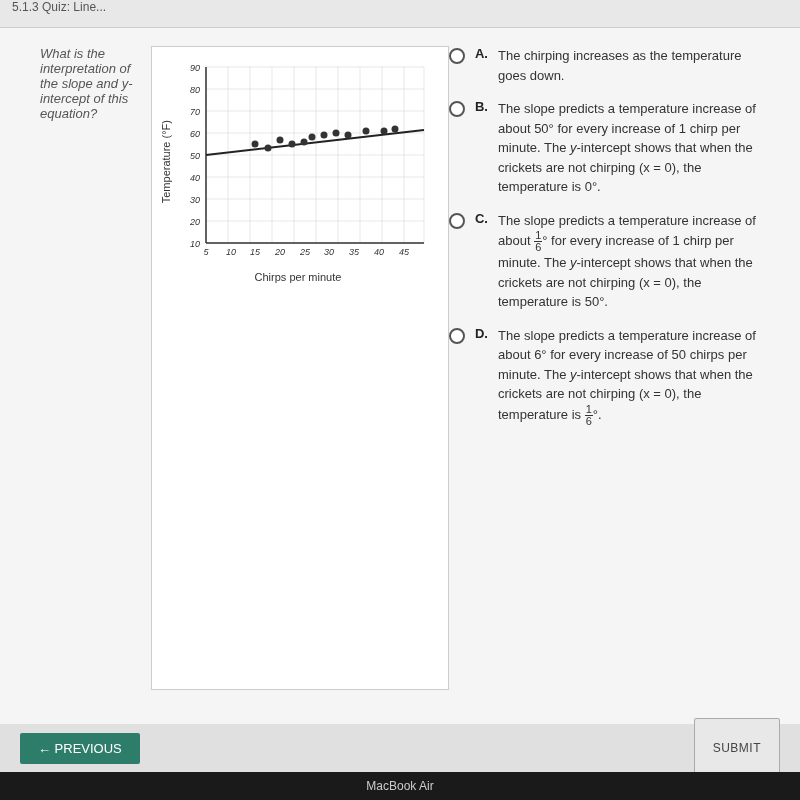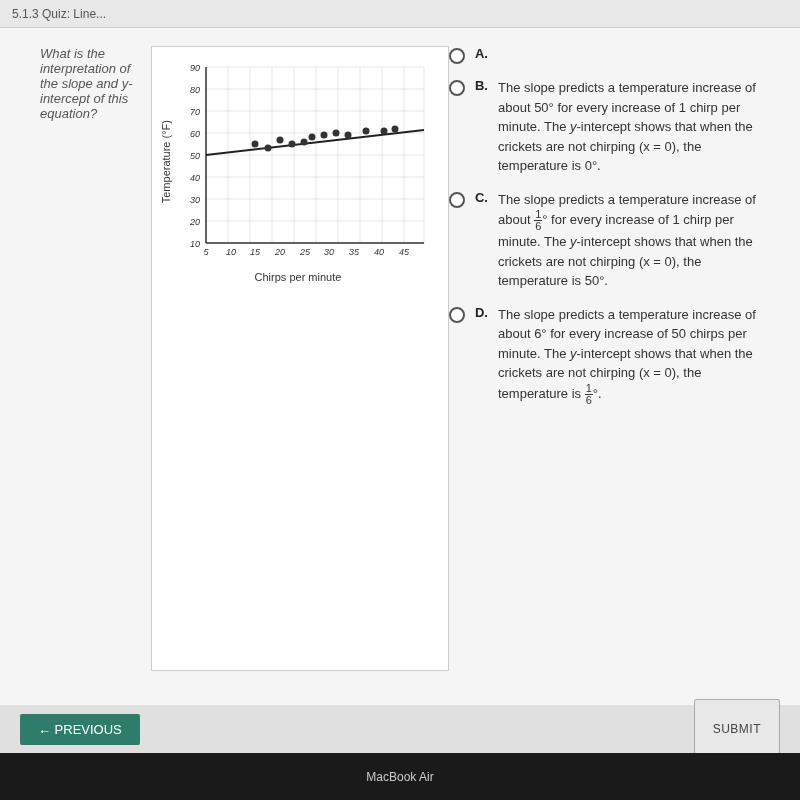--- a/index.html
+++ b/index.html
@@ -11,21 +11,20 @@
       font-family: Arial, sans-serif;
       overflow: hidden;
       display: flex;
       flex-direction: column;
     }
 
     .top-bar {
       background: #e8e8e8;
       height: 28px;
       display: flex;
-      align-items: center;
       padding: 0 12px;
       font-size: 12px;
       color: #555;
       border-bottom: 1px solid #ccc;
     }
 
     .main-content {
       background: #f5f5f5;
       flex: 1;
       display: flex;
@@ -158,21 +157,21 @@
       border: 1px solid #aaa;
       padding: 22px 18px;
       font-size: 12px;
       cursor: pointer;
       border-radius: 2px;
       letter-spacing: 0.5px;
     }
 
     .macbook-bar {
       background: #1a1a1a;
-      height: 47px;
+      height: 28px;
       display: flex;
       align-items: center;
       justify-content: center;
       color: #ccc;
       font-size: 12px;
     }
   </style>
 </head>
 <body>
 
@@ -270,20 +269,21 @@
         <div class="x-axis-label">Chirps per minute</div>
       </div>
     </div>
   </div>
 
   <div class="answers">
 
     <div class="answer-item">
       <div class="radio-circle"></div>
       <span class="answer-letter">A.</span>
+      <span class="answer-text">The chirping increases as the temperature goes down.</span>
     </div>
 
     <div class="answer-item">
       <div class="radio-circle"></div>
       <span class="answer-letter">B.</span>
       <span class="answer-text">The slope predicts a temperature increase of about 50° for every increase of 1 chirp per minute. The <em>y</em>-intercept shows that when the crickets are not chirping (x = 0), the temperature is 0°.</span>
     </div>
 
     <div class="answer-item">
       <div class="radio-circle"></div>

